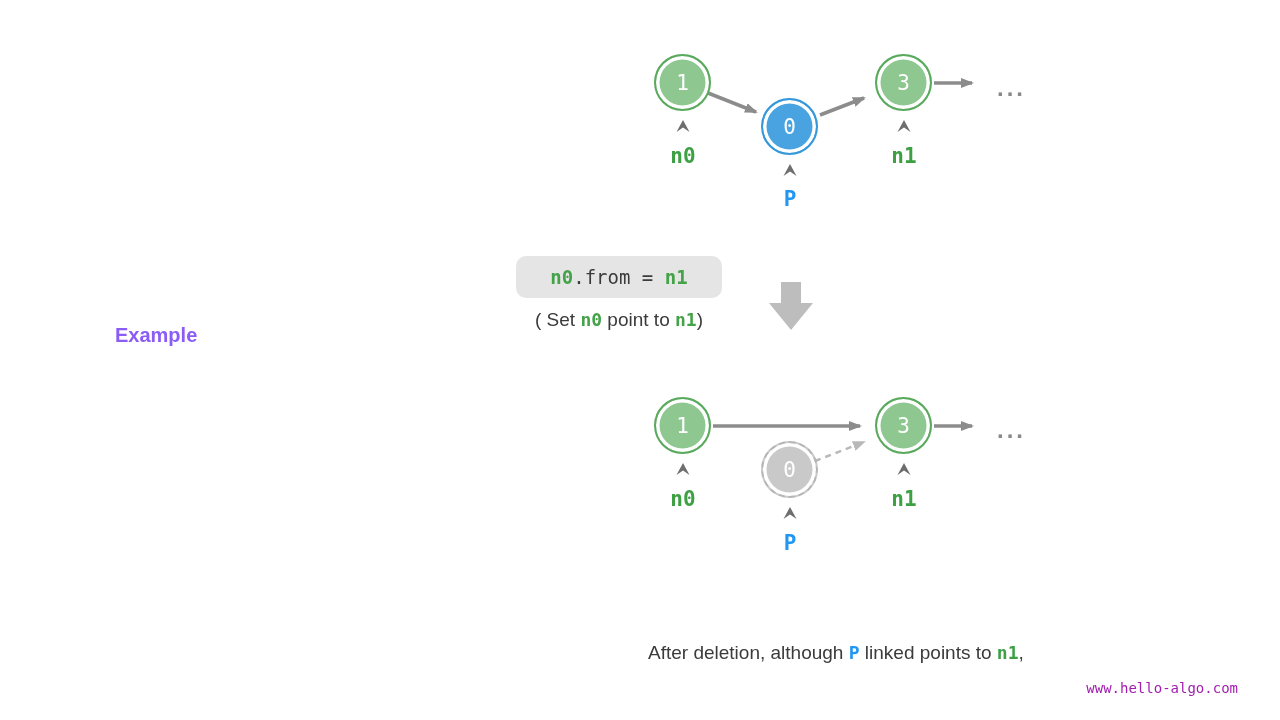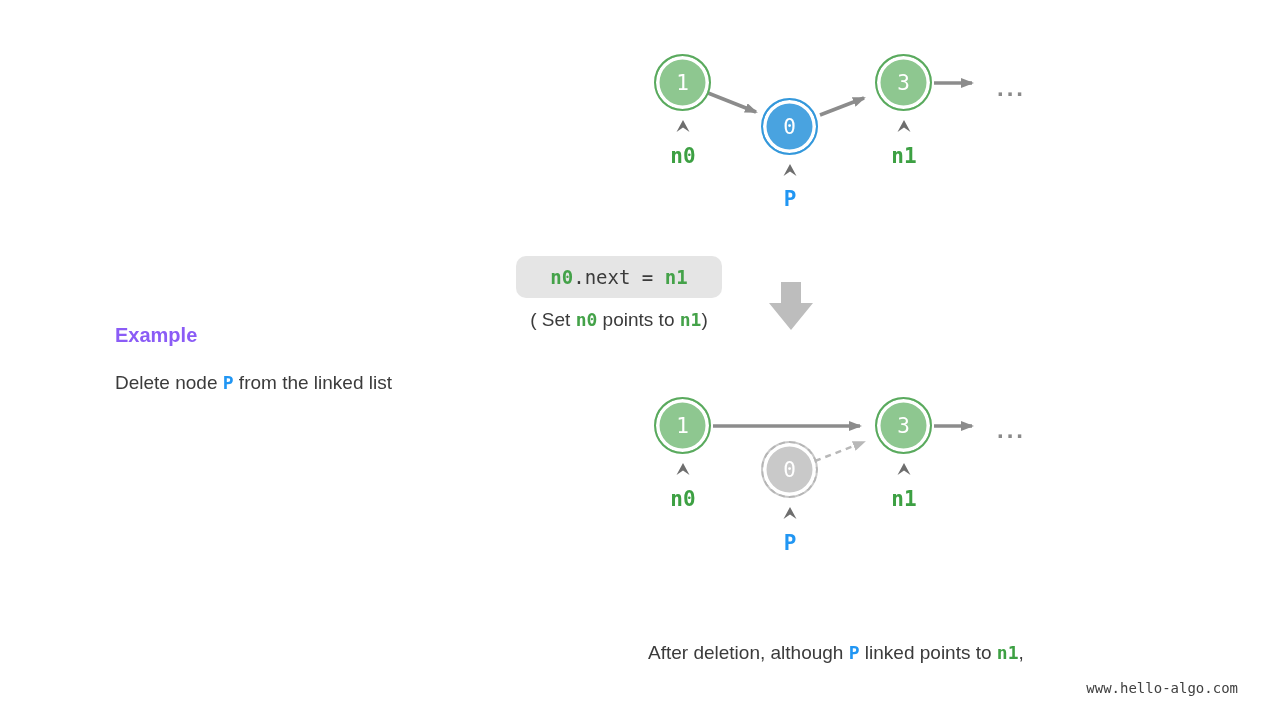--- a/index.html
+++ b/index.html
@@ -56,21 +56,21 @@
     font-size:19px;line-height:29.5px;color:#3b3b3b;white-space:pre;
   }
   
   .dots{
     position:absolute;font-size:24px;font-weight:bold;color:#8a8a8a;
     letter-spacing:3px;font-family:"Liberation Sans",sans-serif;
   }
   
   .watermark{
     position:absolute;right:42px;top:680px;
-    font-family:"DejaVu Sans Mono",monospace;font-size:14px;color:#404040;
+    font-family:"DejaVu Sans Mono",monospace;font-size:14px;color:#a21caf;
   }
   
   .overlay{position:absolute;left:0;top:0;pointer-events:none;}
 </style>
 </head>
 <body>
 
 <div id="figure">
 
   <svg class="overlay" width="1280" height="720" viewBox="0 0 1280 720">
@@ -108,25 +108,24 @@
     <span>0</span>
   </div>
   <div class="node node-green" style="left:875px;top:54px;">
     <span>3</span>
   </div>
   <div class="nlabel lbl-green" style="left:683px;top:144px;">n0</div>
   <div class="nlabel lbl-blue" style="left:790px;top:187px;">P</div>
   <div class="nlabel lbl-green" style="left:904px;top:144px;">n1</div>
   <div class="dots" style="left:997px;top:74px;">...</div>
 
-  <div class="code-box"><span class="tok-green">n0</span><span>.next = </span><span class="tok-green">n1</span></div>
-  <div class="caption"><span>( Set </span><span class="code-tok">n0</span><span> points to </span><span class="code-tok">n1</span><span>)</span></div>
+  <div class="code-box"><span class="tok-green">n0</span><span>.from = </span><span class="tok-green">n1</span></div>
+  <div class="caption"><span>( Set </span><span class="code-tok">n0</span><span> point to </span><span class="code-tok">n1</span><span>)</span></div>
 
   <div class="example-heading">Example</div>
-  <div class="example-sentence"><span>Delete node </span><span class="inline-blue">P</span><span> from the linked list</span></div>
 
   <div class="node node-green" style="left:654px;top:397px;">
     <span>1</span>
   </div>
   <div class="node node-gray" style="left:761px;top:441px;">
     <span>0</span>
   </div>
   <div class="node node-green" style="left:875px;top:397px;">
     <span>3</span>
   </div>

